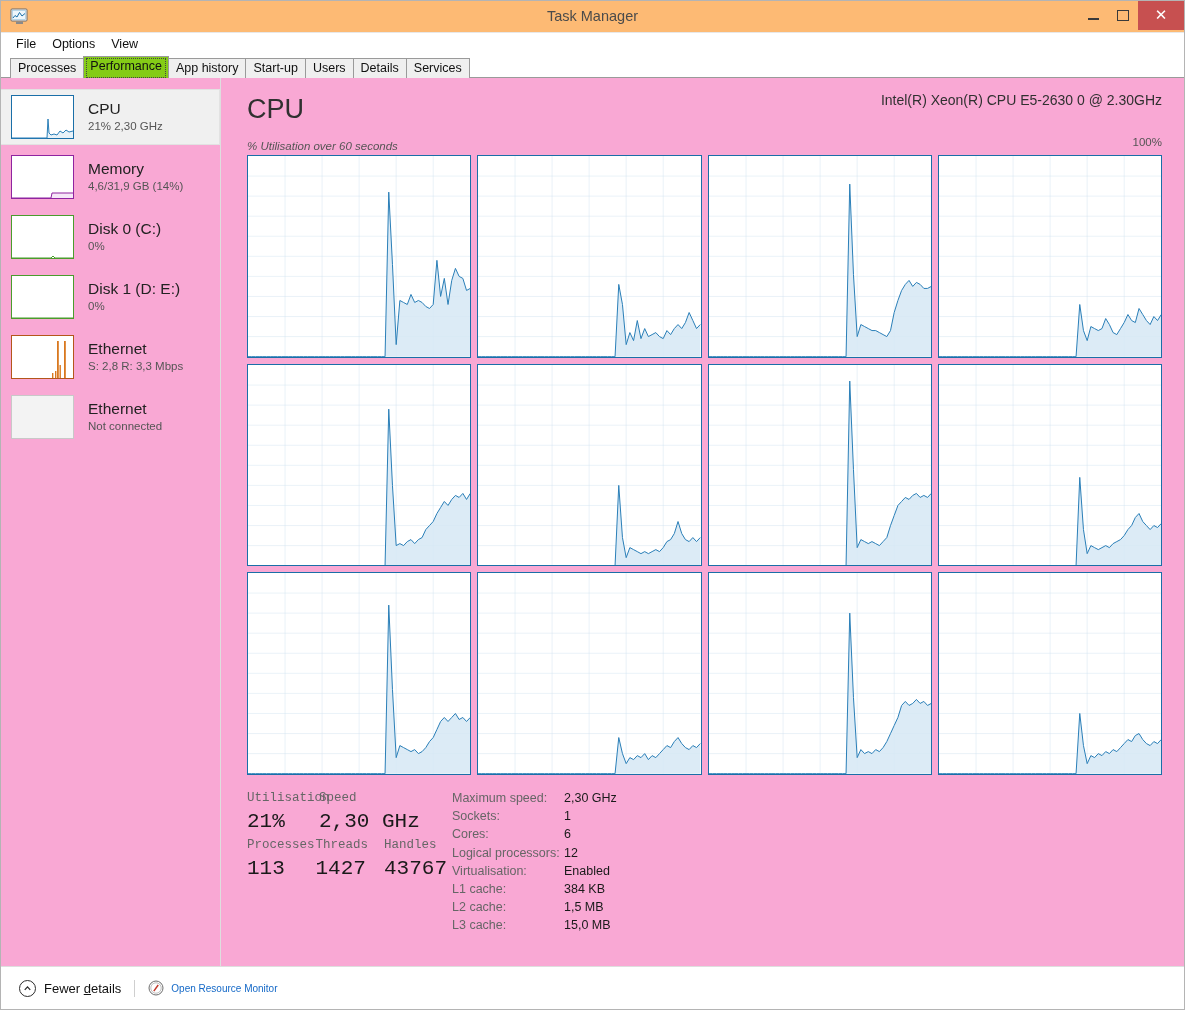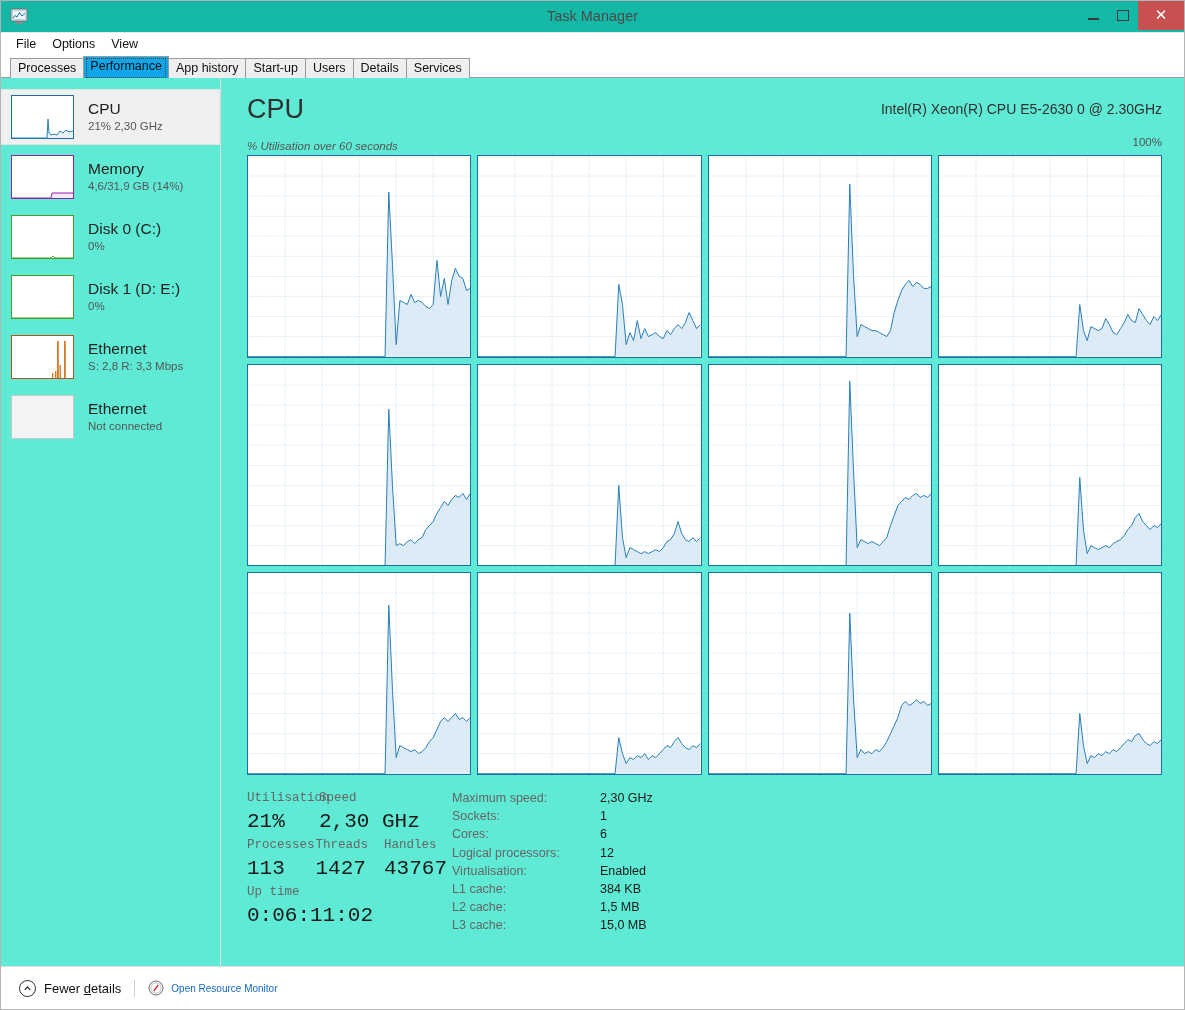--- a/index.html
+++ b/index.html
@@ -14,21 +14,21 @@
     position:absolute;left:0;top:0;width:1185px;height:1010px;
     box-sizing:border-box;
     border:1px solid #b4b4b4;
     background:#fff;
     display:flex;flex-direction:column;
   }
 
   
   .titlebar{
     height:31px;min-height:31px;position:relative;
-    background:#14b8a6;
+    background:#fdba74;
     border-bottom:1px solid #e8e8e8;
     display:flex;align-items:center;
   }
   .app-icon{
     position:absolute;left:9px;top:6px;width:19px;height:19px;
   }
   .title-text{
     position:absolute;left:0;right:0;top:0;height:31px;
     line-height:31px;text-align:center;
     font-size:14.5px;color:#4b4b4b;
@@ -65,32 +65,32 @@
     padding:0 7px;
     font-size:12.5px;color:#111;
     background:#efefef;
     border:1px solid #9a9a9a;
     border-bottom:none;
     margin-right:-1px;
     position:relative;top:1px;
     white-space:nowrap;
   }
   .tab.active{
-    background:#0ea5e9;
+    background:#84cc16;
     height:22px;line-height:19px;
     top:1px;z-index:3;
     padding:0 6px;
   }
   .tab.active .focusring{
     display:block;position:absolute;left:2px;right:2px;top:1px;bottom:0;
     border:1px dotted #444;pointer-events:none;
   }
 
   
-  .content{flex:1;display:flex;position:relative;background:#5eead4;min-height:0;}
+  .content{flex:1;display:flex;position:relative;background:#f9a8d4;min-height:0;}
 
   
   .sidebar{
     width:220px;min-width:220px;
     border-right:1px solid #dedede;
     padding-top:11px;
     box-sizing:border-box;
   }
   .res-item{
     height:56px;display:flex;align-items:center;
@@ -106,21 +106,21 @@
   .thumb svg{display:block;width:100%;height:100%;}
   .res-texts{margin-left:14px;overflow:hidden;}
   .res-title{font-size:15.5px;color:#222;line-height:18px;}
   .res-sub{font-size:11.5px;color:#555;line-height:15px;margin-top:1px;}
 
   
   .main{flex:1;position:relative;padding:14px 22px 0 26px;box-sizing:border-box;min-width:0;}
   .main-head{position:relative;height:44px;}
   .cpu-title{font-size:27px;color:#303030;line-height:34px;font-weight:normal;}
   .cpu-model{
-    position:absolute;right:0;top:9px;
+    position:absolute;right:0;top:0;
     font-size:14px;color:#303030;
   }
   .axis-row{position:relative;height:16px;}
   .axis-left{font-size:11.5px;color:#555;font-style:italic;}
   .axis-right{position:absolute;right:0;top:0;font-size:11.5px;color:#555;}
 
   .graph-grid{
     margin-top:3px;
     display:grid;
     grid-template-columns:repeat(4,1fr);
@@ -141,21 +141,21 @@
     font-size:13px;
   }
   .stats-left{position:absolute;left:0;top:0;width:200px;}
   .srow{display:flex;font-family:Liberation Mono, monospace;}
   .sblock{}
   .slabel{color:#666;font-size:12.5px;line-height:19px;}
   .sval{color:#1a1a1a;font-size:21px;line-height:28px;font-weight:normal;}
   .b1{width:72px;}
   .b2{width:auto;}
   .stats-right{position:absolute;left:205px;top:0;}
-  .trow{display:flex;line-height:18.2px;gap:36px;}
+  .trow{display:flex;line-height:18.2px;}
   .tkey{width:112px;color:#666;font-size:12.5px;}
   .tval{color:#1a1a1a;font-size:12.5px;}
 
   
   .footer{
     height:42px;min-height:42px;
     border-top:1px solid #dedede;
     display:flex;align-items:center;padding-left:18px;gap:0px;
     background:#fff;
   }
@@ -580,26 +580,20 @@
               <div class="slabel">Processes</div>
               <div class="sval">113</div>
             </div>
             <div class="sblock b1">
               <div class="slabel">Threads</div>
               <div class="sval">1427</div>
             </div>
             <div class="sblock b2">
               <div class="slabel">Handles</div>
               <div class="sval">43767</div>
-            </div>
-          </div>
-          <div class="srow">
-            <div class="sblock">
-              <div class="slabel">Up time</div>
-              <div class="sval">0:06:11:02</div>
             </div>
           </div>
         </div>
         <div class="stats-right" id="stats-details">
             <div class="trow">
               <div class="tkey">Maximum speed:</div>
               <div class="tval">2,30 GHz</div>
             </div>
             <div class="trow">
               <div class="tkey">Sockets:</div>

